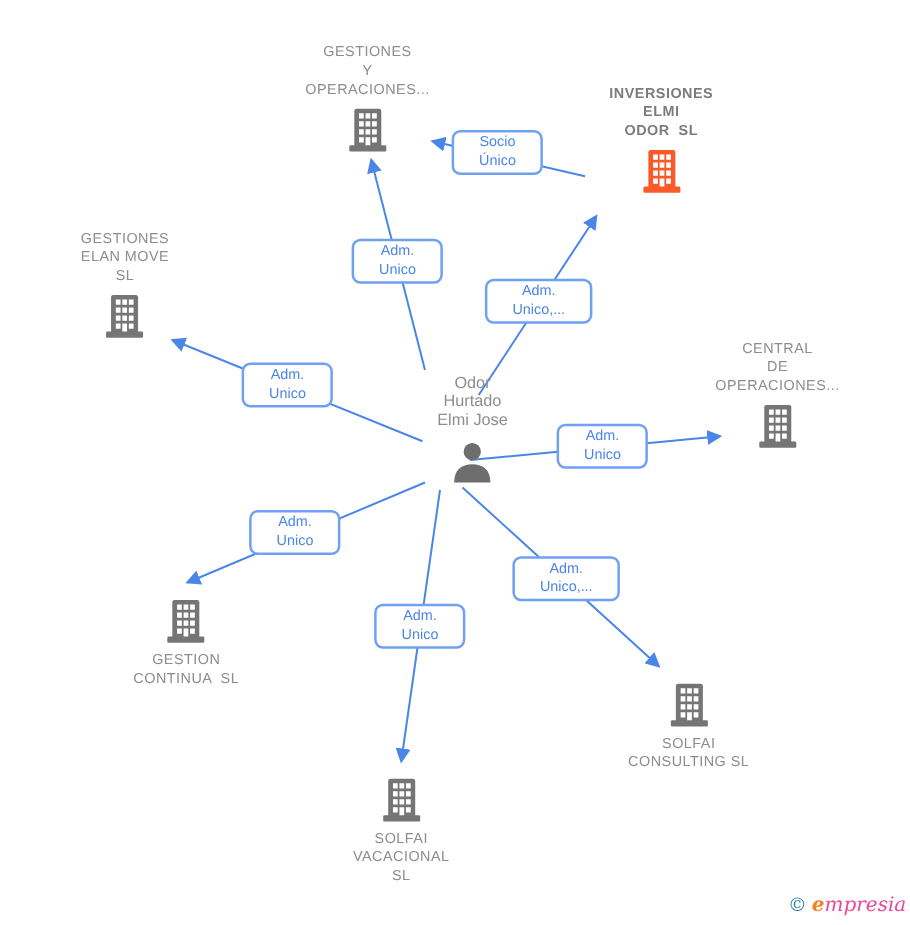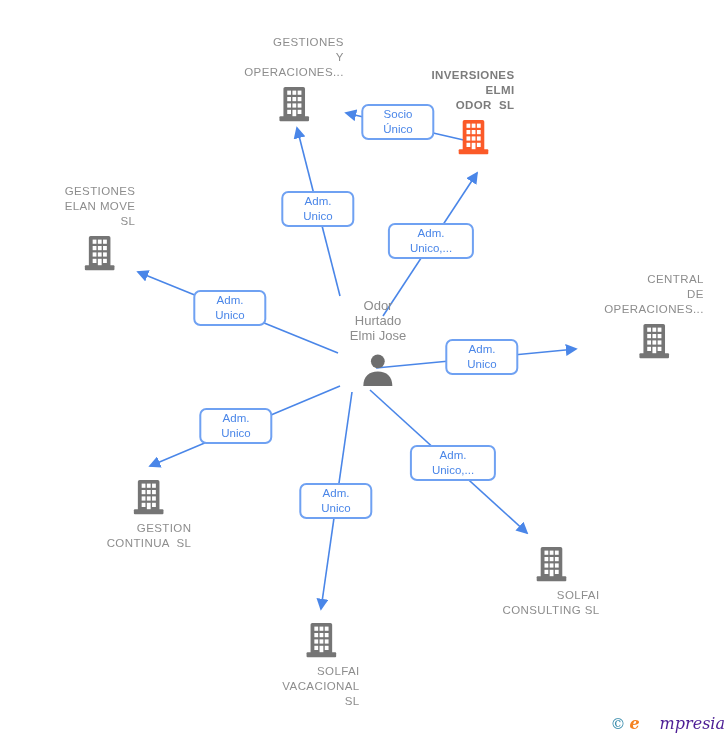--- a/index.html
+++ b/index.html
@@ -8,21 +8,21 @@
     font-family:"Liberation Sans", sans-serif;
   }
   .canvas{position:absolute;inset:0;}
   svg.edges{position:absolute;left:0;top:0;pointer-events:none;}
 
   .node{
     position:absolute;display:flex;flex-direction:column;align-items:center;
     gap:6px;transform:translateX(-50%);
   }
   .company-label{
-    font-size:11.5px;line-height:15px;color:#8d8d8d;text-align:right;
+    font-size:11.5px;line-height:15px;color:#8d8d8d;text-align:center;
     white-space:pre-wrap;letter-spacing:.4px;
   }
   .node.highlight .company-label{font-weight:bold;color:#7c7c7c;}
   .person-label{
     font-size:13px;line-height:15px;color:#8d8d8d;text-align:center;white-space:pre-wrap;
   }
   .icon-building{width:36px;height:36px;color:#757575;display:block;}
   .node.highlight .icon-building{color:#fb5a28;}
   .icon-person{width:34px;height:34px;color:#6e6e6e;display:block;margin-top:2px;}
 
@@ -34,21 +34,21 @@
   }
 
   .watermark{
     position:absolute;right:3px;bottom:7px;
     font-family:"DejaVu Serif", serif;font-style:italic;font-size:16px;
     display:flex;align-items:baseline;gap:4px;cursor:pointer;
   }
   .watermark .c{color:#2e86a8;font-style:normal;font-size:15px;}
   .watermark .brand{display:inline;}
   .watermark .e{color:#f58220;font-weight:bold;}
-  .watermark .rest{color:#4c1d95;margin-left:20px;}
+  .watermark .rest{color:#ec4899;}
 </style>
 </head>
 <body>
 
 <div class="canvas">
 
   <svg class="edges" width="728" height="740" viewBox="0 0 728 740">
     <defs>
       <marker id="arr" viewBox="0 0 10 10" refX="8.5" refY="5" markerWidth="7.5" markerHeight="7.5" orient="auto">
         <path d="M0 0 L10 5 L0 10 z" fill="#4a86e8"></path>
@@ -95,39 +95,39 @@
 
   <div class="node" style="left:294px;top:35px;">
     <div class="company-label">GESTIONES
 Y
 OPERACIONES...</div>
     <svg class="icon-building">
         <use href="#sym-building"></use>
       </svg>
   </div>
 
-  <div class="node highlight" style="left:473px;top:68px;">
+  <div class="node highlight" style="left:529px;top:68px;">
     <div class="company-label">INVERSIONES
 ELMI
 ODOR  SL</div>
     <svg class="icon-building">
         <use href="#sym-building"></use>
       </svg>
   </div>
 
   <div class="node" style="left:100px;top:184px;">
     <div class="company-label">GESTIONES
 ELAN MOVE
 SL</div>
     <svg class="icon-building">
         <use href="#sym-building"></use>
       </svg>
   </div>
 
-  <div class="node" style="left:654px;top:272px;">
+  <div class="node" style="left:622px;top:272px;">
     <div class="company-label">CENTRAL
 DE
 OPERACIONES...</div>
     <svg class="icon-building">
         <use href="#sym-building"></use>
       </svg>
   </div>
 
   <div class="node" style="left:109px;top:479px;margin-left:40px;">
     <svg class="icon-building">

